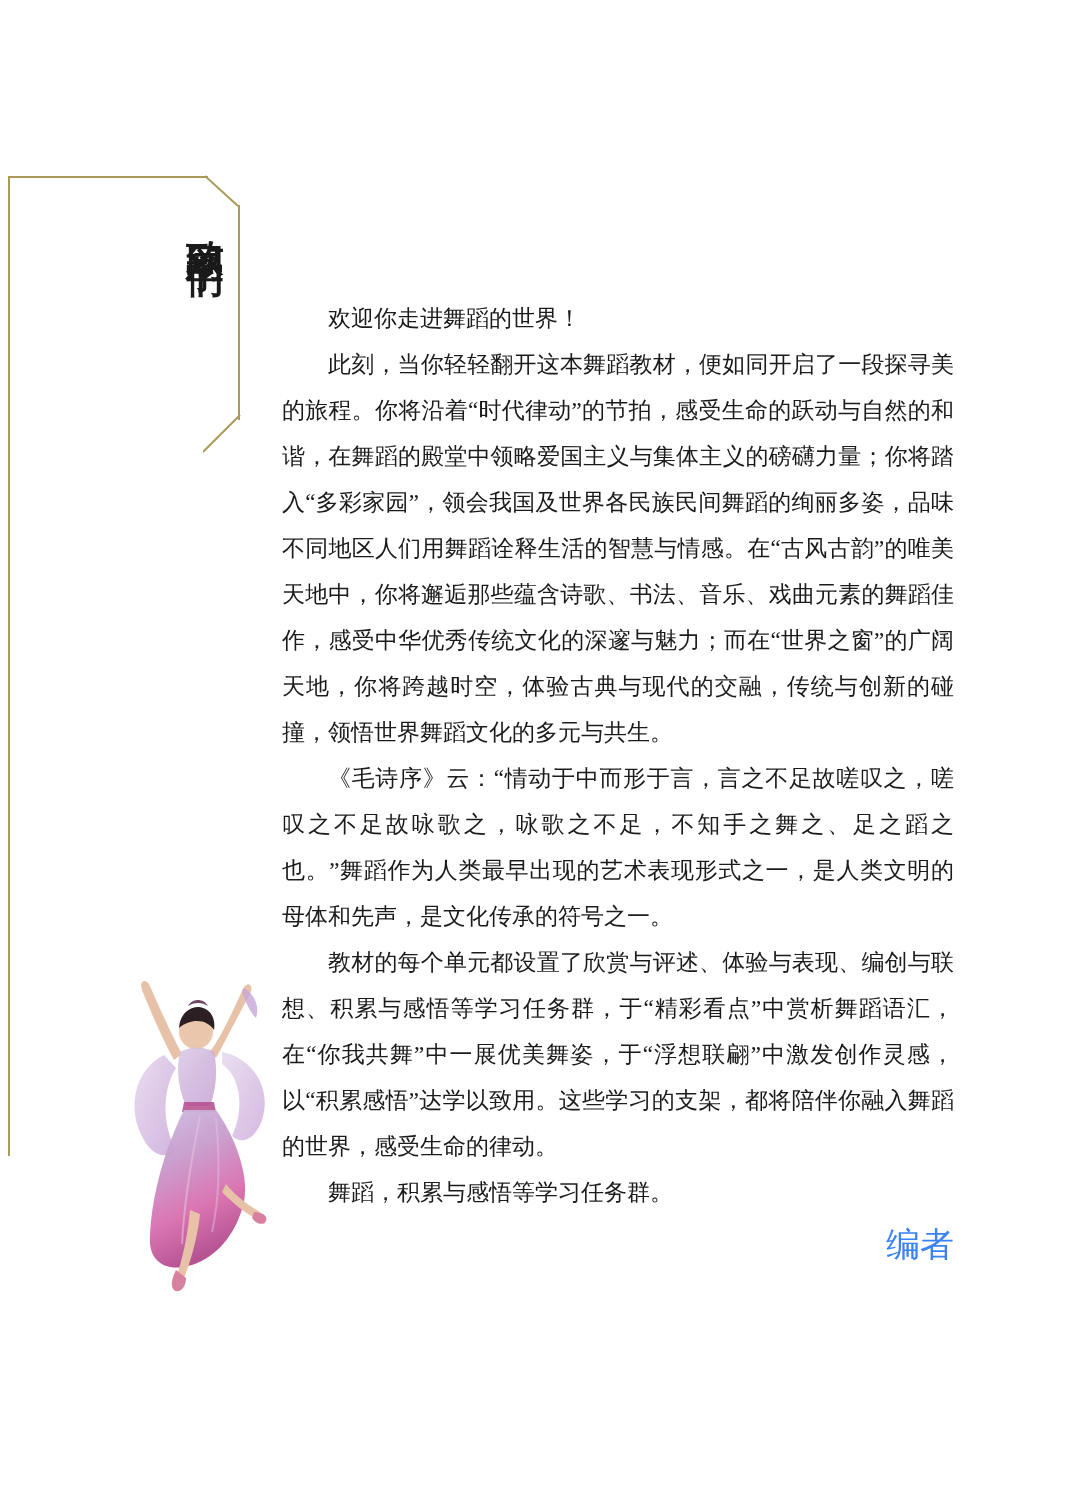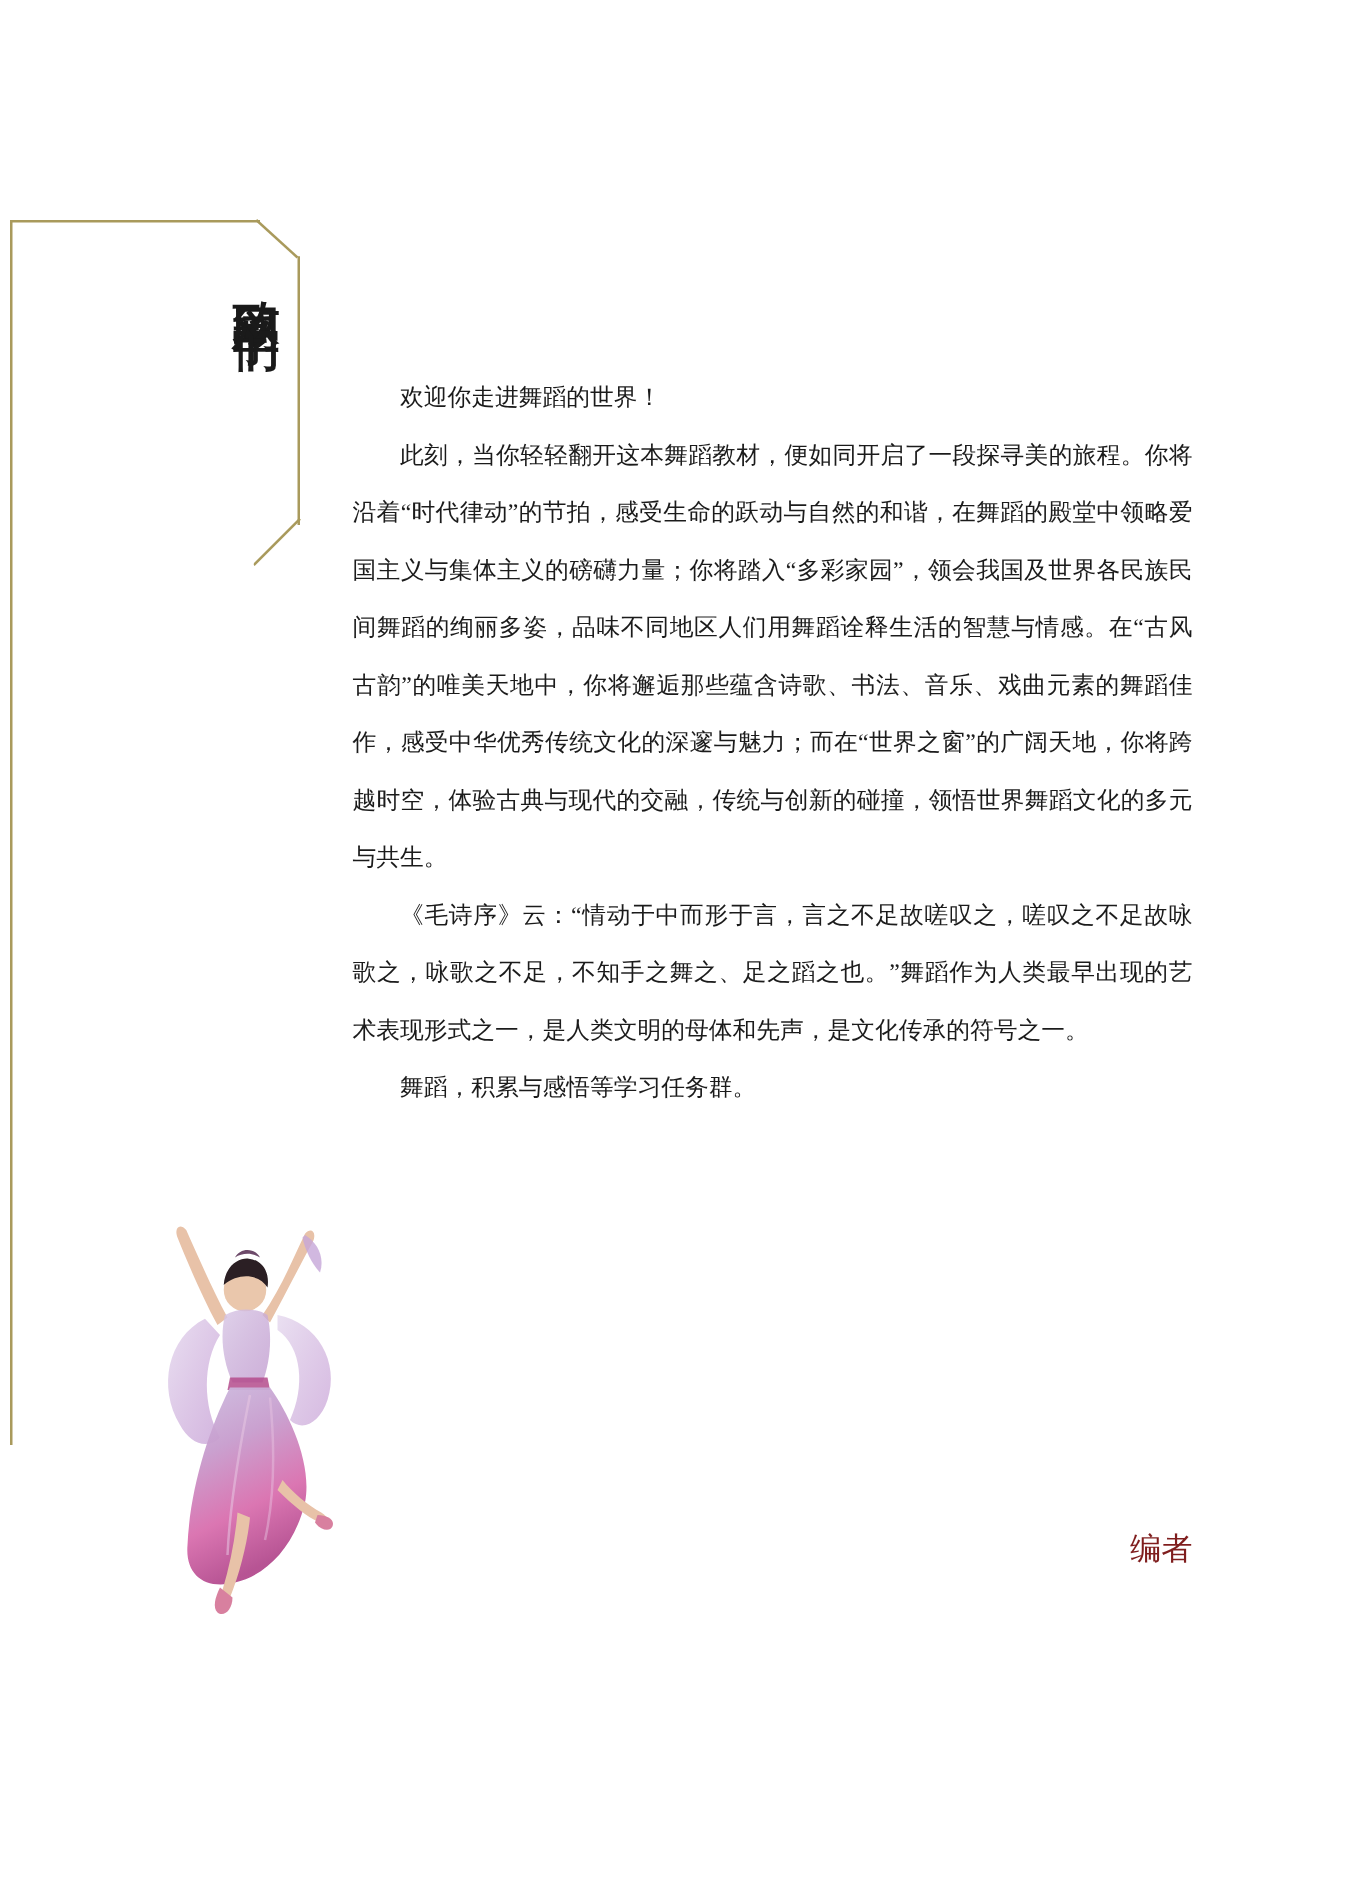--- a/index.html
+++ b/index.html
@@ -75,38 +75,38 @@
     color: #1a1a1a;
     line-height: 1;
   }
 
   
   .body-text {
     position: absolute;
     left: 282px;
     top: 296px;
     width: 672px;
-    font-size: 19px;
+    font-size: 23px;
     line-height: 46px;
     color: #1b1b1b;
     text-align: justify;
     text-justify: inter-ideograph;
   }
   .body-text p {
     margin: 0 0 0 0;
     text-indent: 2em;
   }
   .signature {
     position: absolute;
     left: 282px;
     top: 1222px;
     width: 672px;
     text-align: right;
-    font-size: 25px;
-    color: #7f1d1d;
+    font-size: 34px;
+    color: #3b82f6;
     padding-right: 6px;
   }
 
   
   .dancer {
     position: absolute;
     left: 104px;
     top: 960px;
     width: 190px;
     height: 350px;
@@ -130,20 +130,21 @@
   <svg class="frame-diag2" viewBox="0 0 40 40">
     <line x1="37" y1="0" x2="0" y2="37" stroke="#a99a5c" stroke-width="2"></line>
   </svg>
 
   <div class="title-vertical">致同学们</div>
 
   <div class="body-text">
     <p>欢迎你走进舞蹈的世界！</p>
     <p>此刻，当你轻轻翻开这本舞蹈教材，便如同开启了一段探寻美的旅程。你将沿着“时代律动”的节拍，感受生命的跃动与自然的和谐，在舞蹈的殿堂中领略爱国主义与集体主义的磅礴力量；你将踏入“多彩家园”，领会我国及世界各民族民间舞蹈的绚丽多姿，品味不同地区人们用舞蹈诠释生活的智慧与情感。在“古风古韵”的唯美天地中，你将邂逅那些蕴含诗歌、书法、音乐、戏曲元素的舞蹈佳作，感受中华优秀传统文化的深邃与魅力；而在“世界之窗”的广阔天地，你将跨越时空，体验古典与现代的交融，传统与创新的碰撞，领悟世界舞蹈文化的多元与共生。</p>
     <p>《毛诗序》云：“情动于中而形于言，言之不足故嗟叹之，嗟叹之不足故咏歌之，咏歌之不足，不知手之舞之、足之蹈之也。”舞蹈作为人类最早出现的艺术表现形式之一，是人类文明的母体和先声，是文化传承的符号之一。</p>
+    <p>教材的每个单元都设置了欣赏与评述、体验与表现、编创与联想、积累与感悟等学习任务群，于“精彩看点”中赏析舞蹈语汇，在“你我共舞”中一展优美舞姿，于“浮想联翩”中激发创作灵感，以“积累感悟”达学以致用。这些学习的支架，都将陪伴你融入舞蹈的世界，感受生命的律动。</p>
     <p>舞蹈，积累与感悟等学习任务群。</p>
   </div>
 
   <div class="signature">编者</div>
 
   <div class="dancer">
     <svg viewBox="0 0 190 350" width="190" height="350">
       <defs>
         <linearGradient id="skirtGrad" x1="0" y1="0" x2="0.3" y2="1">
           <stop offset="0%" stop-color="#cdbde0"></stop>

